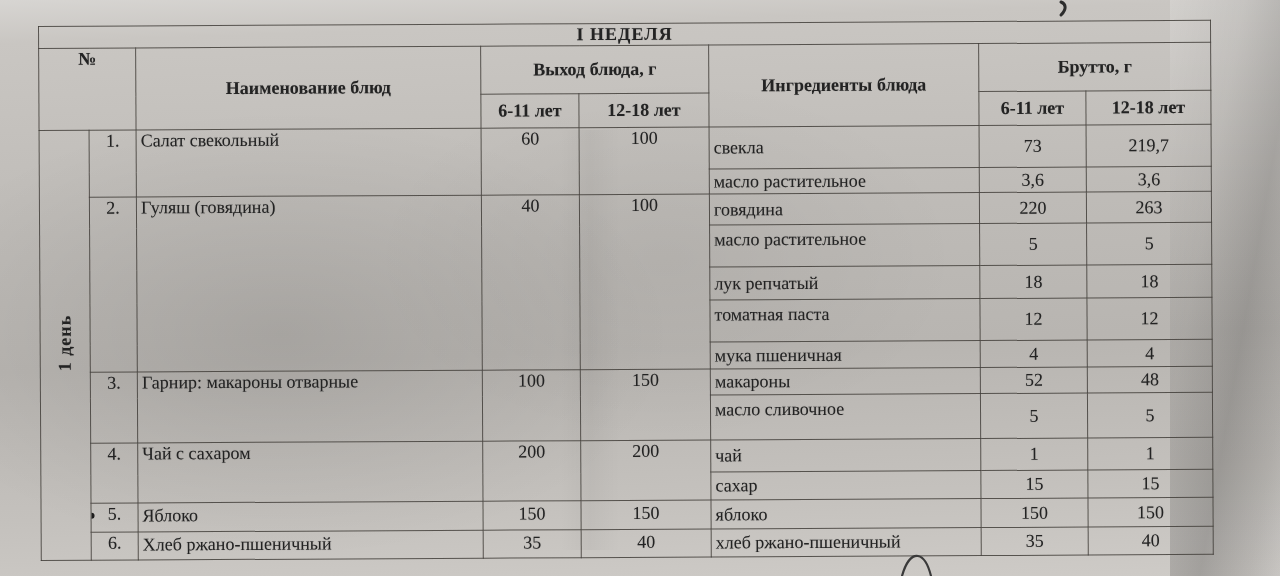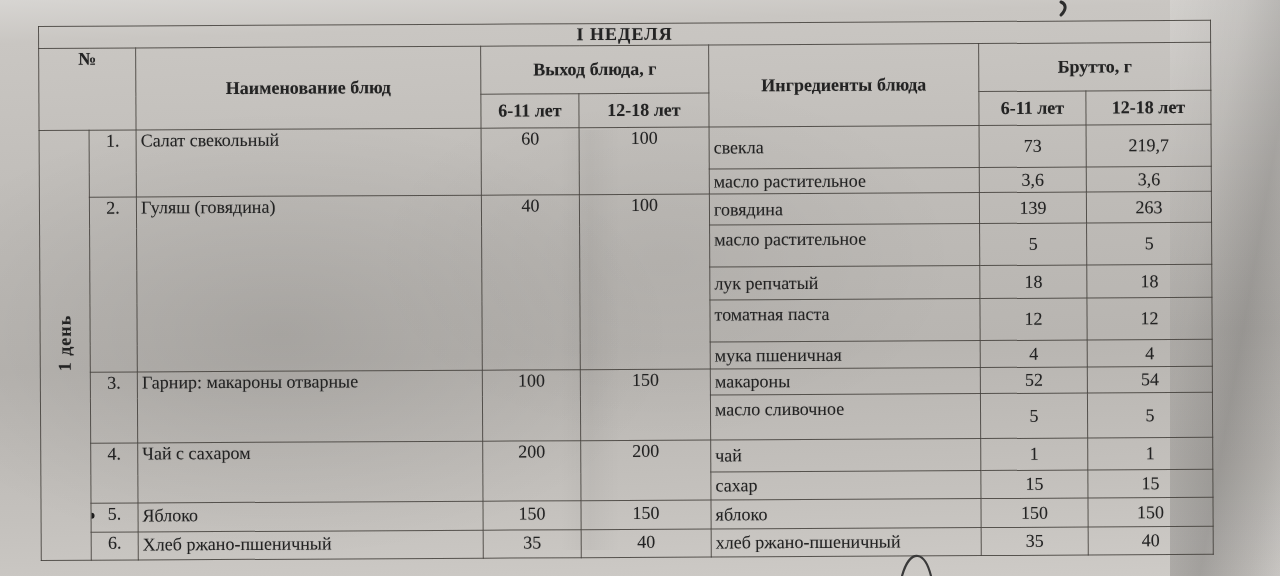--- a/index.html
+++ b/index.html
@@ -114,21 +114,21 @@
         <td class="grv">3,6</td>
         <td class="grv">3,6</td>
       </tr>
 
       <tr style="height:31px">
         <td class="rownum" rowspan="5">2.</td>
         <td class="dish" rowspan="5">Гуляш (говядина)</td>
         <td class="outv" rowspan="5">40</td>
         <td class="outv" rowspan="5">100</td>
         <td class="ing">говядина</td>
-        <td class="grv">139</td>
+        <td class="grv">220</td>
         <td class="grv">263</td>
       </tr>
       <tr style="height:42px">
         <td class="ing" style="vertical-align:top;padding-top:4px">масло растительное</td>
         <td class="grv">5</td>
         <td class="grv">5</td>
       </tr>
       <tr style="height:33px">
         <td class="ing">лук репчатый</td>
         <td class="grv">18</td>
@@ -145,21 +145,21 @@
         <td class="grv">4</td>
       </tr>
 
       <tr style="height:26px">
         <td class="rownum" rowspan="2">3.</td>
         <td class="dish" rowspan="2">Гарнир: макароны отварные</td>
         <td class="outv" rowspan="2">100</td>
         <td class="outv" rowspan="2">150</td>
         <td class="ing">макароны</td>
         <td class="grv">52</td>
-        <td class="grv">54</td>
+        <td class="grv">48</td>
       </tr>
       <tr style="height:45px">
         <td class="ing" style="vertical-align:top;padding-top:4px">масло сливочное</td>
         <td class="grv">5</td>
         <td class="grv">5</td>
       </tr>
 
       <tr style="height:32px">
         <td class="rownum" rowspan="2">4.</td>
         <td class="dish" rowspan="2">Чай с сахаром</td>

